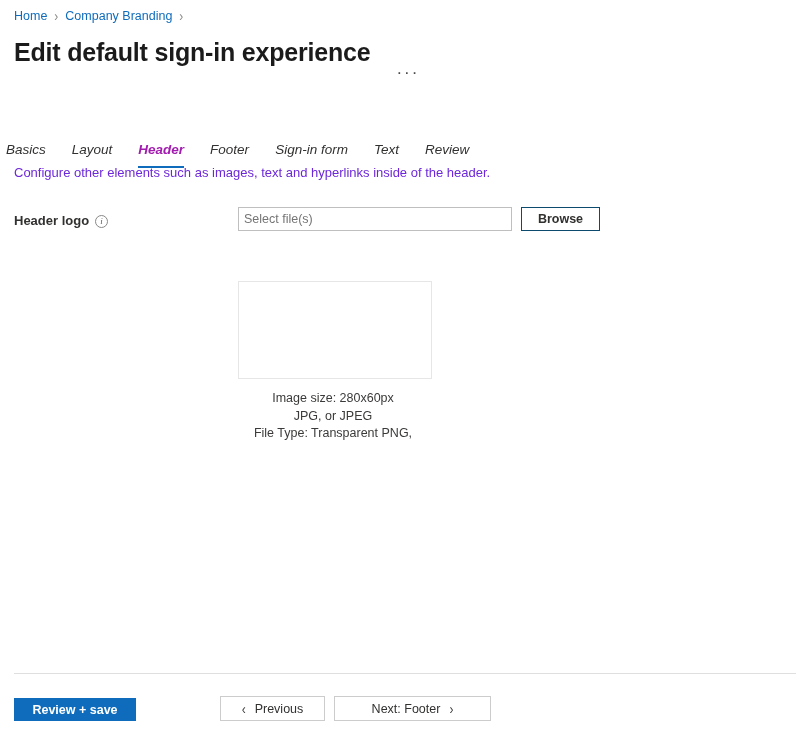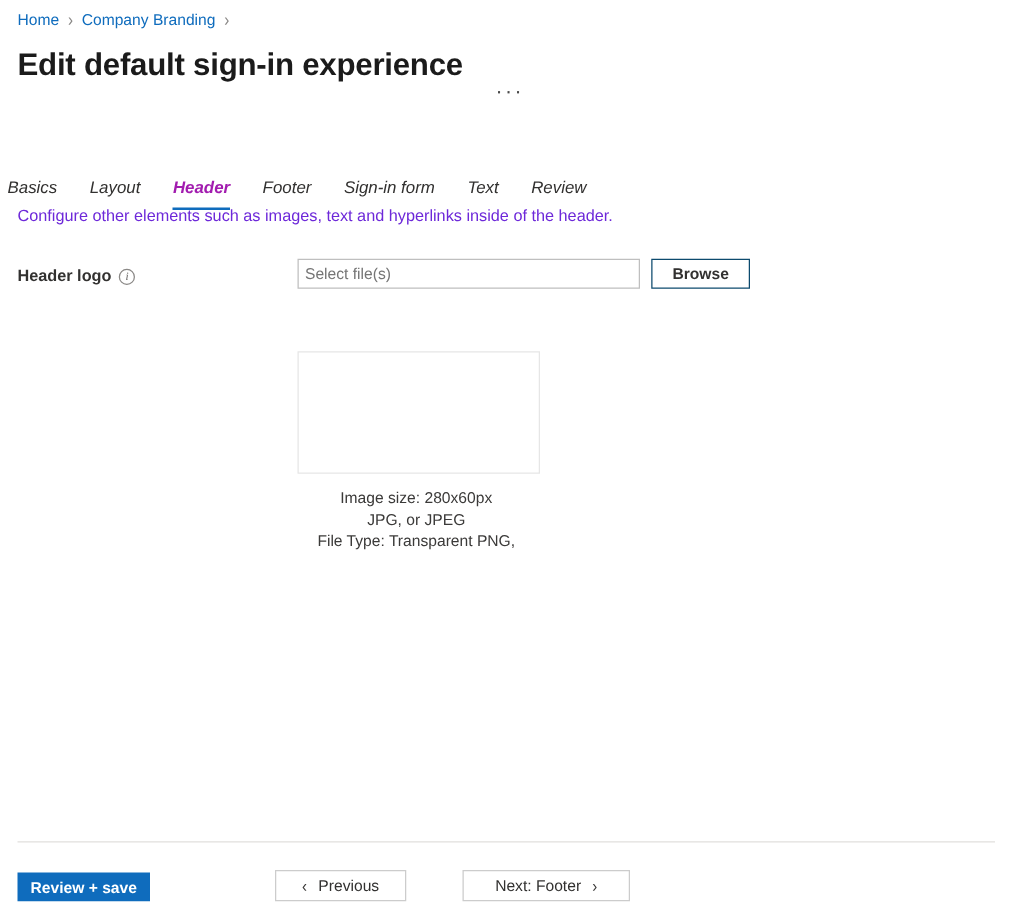--- a/index.html
+++ b/index.html
@@ -210,21 +210,21 @@
     left: 14px;
     top: 673px;
     width: 782px;
     height: 1px;
     background: #e1dfdd;
   }
   .review-save-btn {
     position: absolute;
     left: 14px;
     top: 698px;
-    width: 106px;
+    width: 122px;
     height: 23px;
     background: #0f6cbd;
     border: none;
     color: #ffffff;
     font-family: "Liberation Sans", sans-serif;
     font-size: 12.5px;
     font-weight: bold;
     cursor: pointer;
     border-radius: 0;
     padding: 0;
@@ -240,21 +240,21 @@
     color: #323130;
     cursor: pointer;
     border-radius: 0;
     display: flex;
     align-items: center;
     justify-content: center;
     gap: 9px;
     padding: 0 12px;
   }
   .nav-prev { left: 220px; width: 105px; }
-  .nav-next { left: 334px; width: 134px; margin-left: 36px; }
+  .nav-next { left: 334px; width: 157px; }
   .chev {
     color: #3b3a39;
     font-size: 12px;
     line-height: 1;
     display: inline-block;
     transform: scaleY(1.15);
   }
 </style>
 </head>
 <body>

